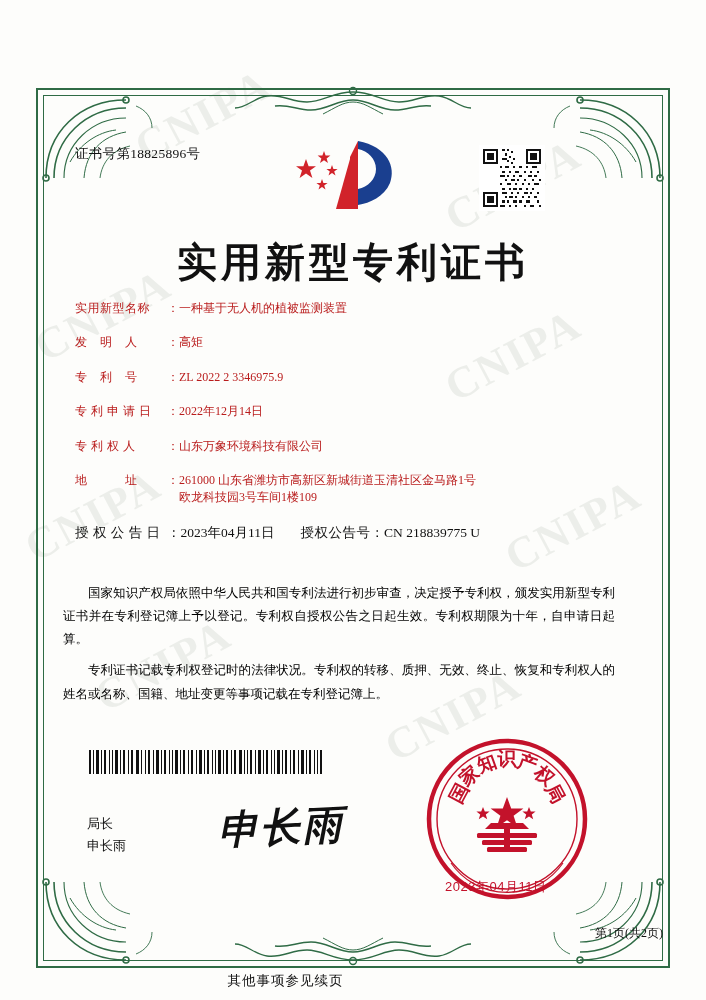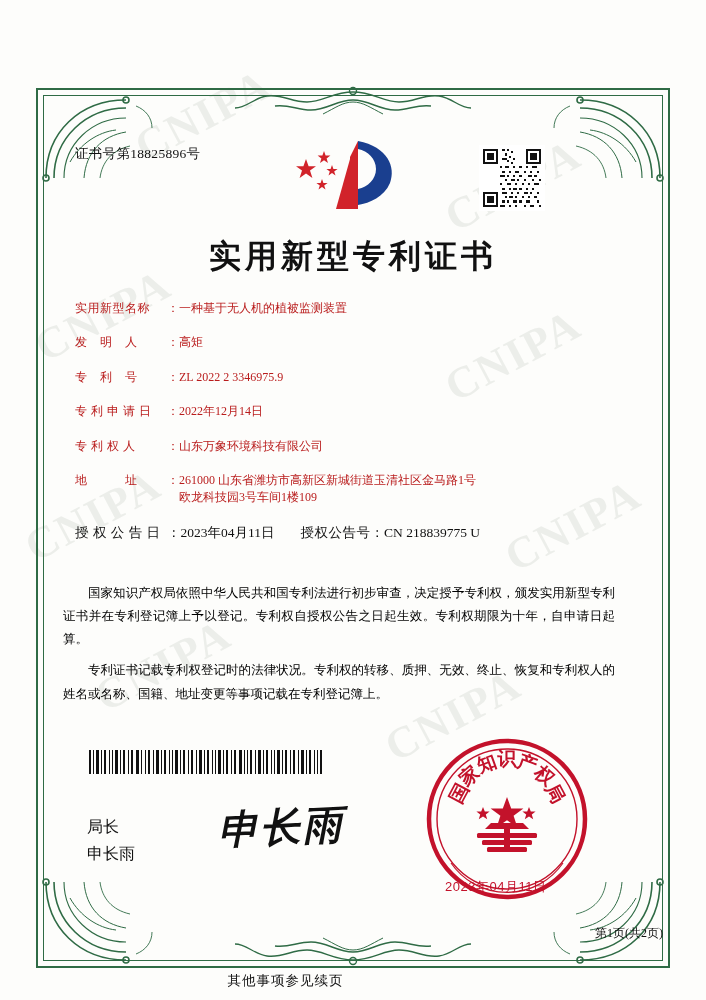--- a/index.html
+++ b/index.html
@@ -119,21 +119,21 @@
     background: #fff;
     padding: 2px;
   }
 
   .title {
     position: absolute;
     left: 0;
     top: 140px;
     width: 620px;
     text-align: center;
-    font-size: 32px;
+    font-size: 40px;
     font-weight: bold;
     letter-spacing: 4px;
     color: #111;
     font-family: "DejaVu Sans", sans-serif;
   }
 
   .fields {
     position: absolute;
     left: 32px;
     top: 205px;
@@ -187,21 +187,21 @@
     left: 44px;
     top: 655px;
     width: 250px;
     height: 24px;
   }
 
   .signature-block {
     position: absolute;
     left: 44px;
     top: 718px;
-    font-size: 16px;
+    font-size: 13px;
     line-height: 1.7;
     color: #111;
   }
 
   .handwriting {
     position: absolute;
     left: 175px;
     top: 705px;
     font-size: 40px;
     font-family: "DejaVu Serif", serif;

